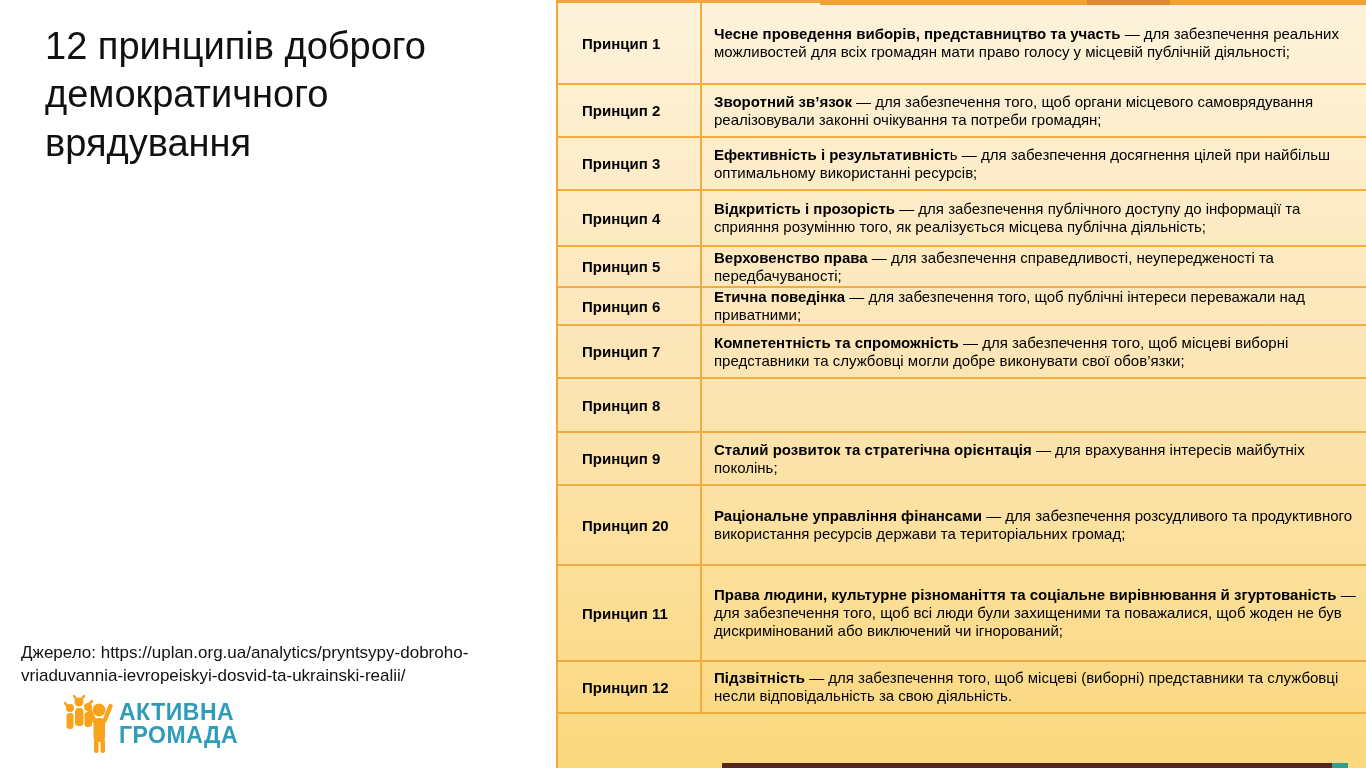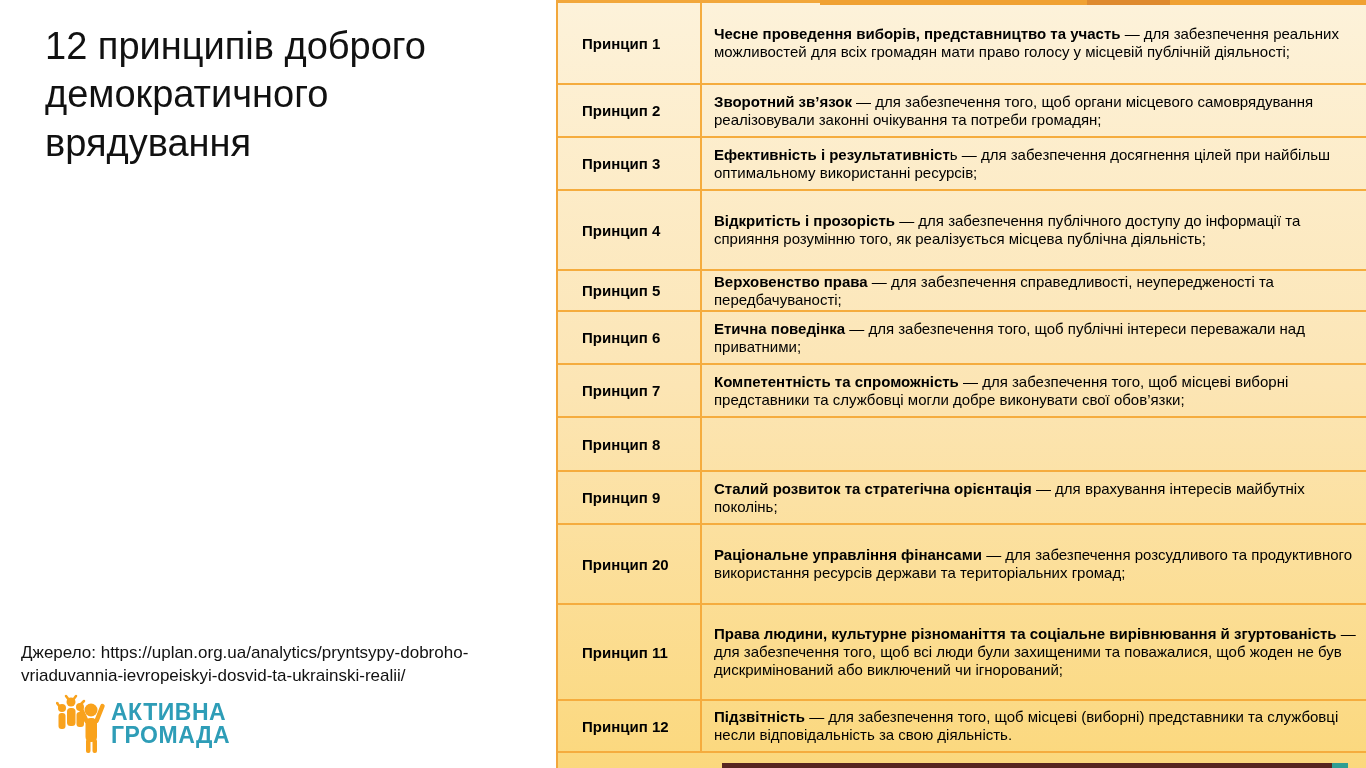--- a/index.html
+++ b/index.html
@@ -14,21 +14,21 @@
     position:absolute;left:45px;top:22px;width:480px;
     font-size:38px;line-height:1.27;color:#111;
     letter-spacing:0px;
   }
   .source{
     position:absolute;left:21px;top:641px;width:505px;
     font-size:17px;line-height:1.38;color:#111;
     overflow-wrap:break-word;
   }
   .logo{
-    position:absolute;left:56px;top:693px;
+    position:absolute;left:64px;top:693px;
     display:flex;align-items:center;gap:5px;
   }
   .logo-icon svg{display:block;}
   .logo-text{
     font-weight:bold;font-size:23px;line-height:1.02;
     color:#2E9DB7;letter-spacing:0.5px;
   }
   
   .principles-table{
     position:absolute;left:556px;top:0;width:810px;height:768px;
@@ -39,23 +39,23 @@
     display:flex;flex-direction:column;
   }
   .row{
     display:flex;box-sizing:border-box;
     border-bottom:2px solid #F5AC3E;
     flex:0 0 auto;
   }
   .row:nth-child(1){height:82px}
   .row:nth-child(2){height:53px}
   .row:nth-child(3){height:53px}
-  .row:nth-child(4){height:80px}
+  .row:nth-child(4){height:56px}
   .row:nth-child(5){height:41px}
-  .row:nth-child(6){height:53px}
+  .row:nth-child(6){height:38px}
   .row:nth-child(7){height:53px}
   .row:nth-child(8){height:54px}
   .row:nth-child(9){height:53px}
   .row:nth-child(10){height:80px}
   .row:nth-child(11){height:96px}
   .row:nth-child(12){height:52px;border-bottom:2px solid #F5AC3E;}
   .label-cell{
     box-sizing:border-box;width:144px;flex:0 0 144px;
     border-right:2px solid #F5AC3E;
     display:flex;align-items:center;

